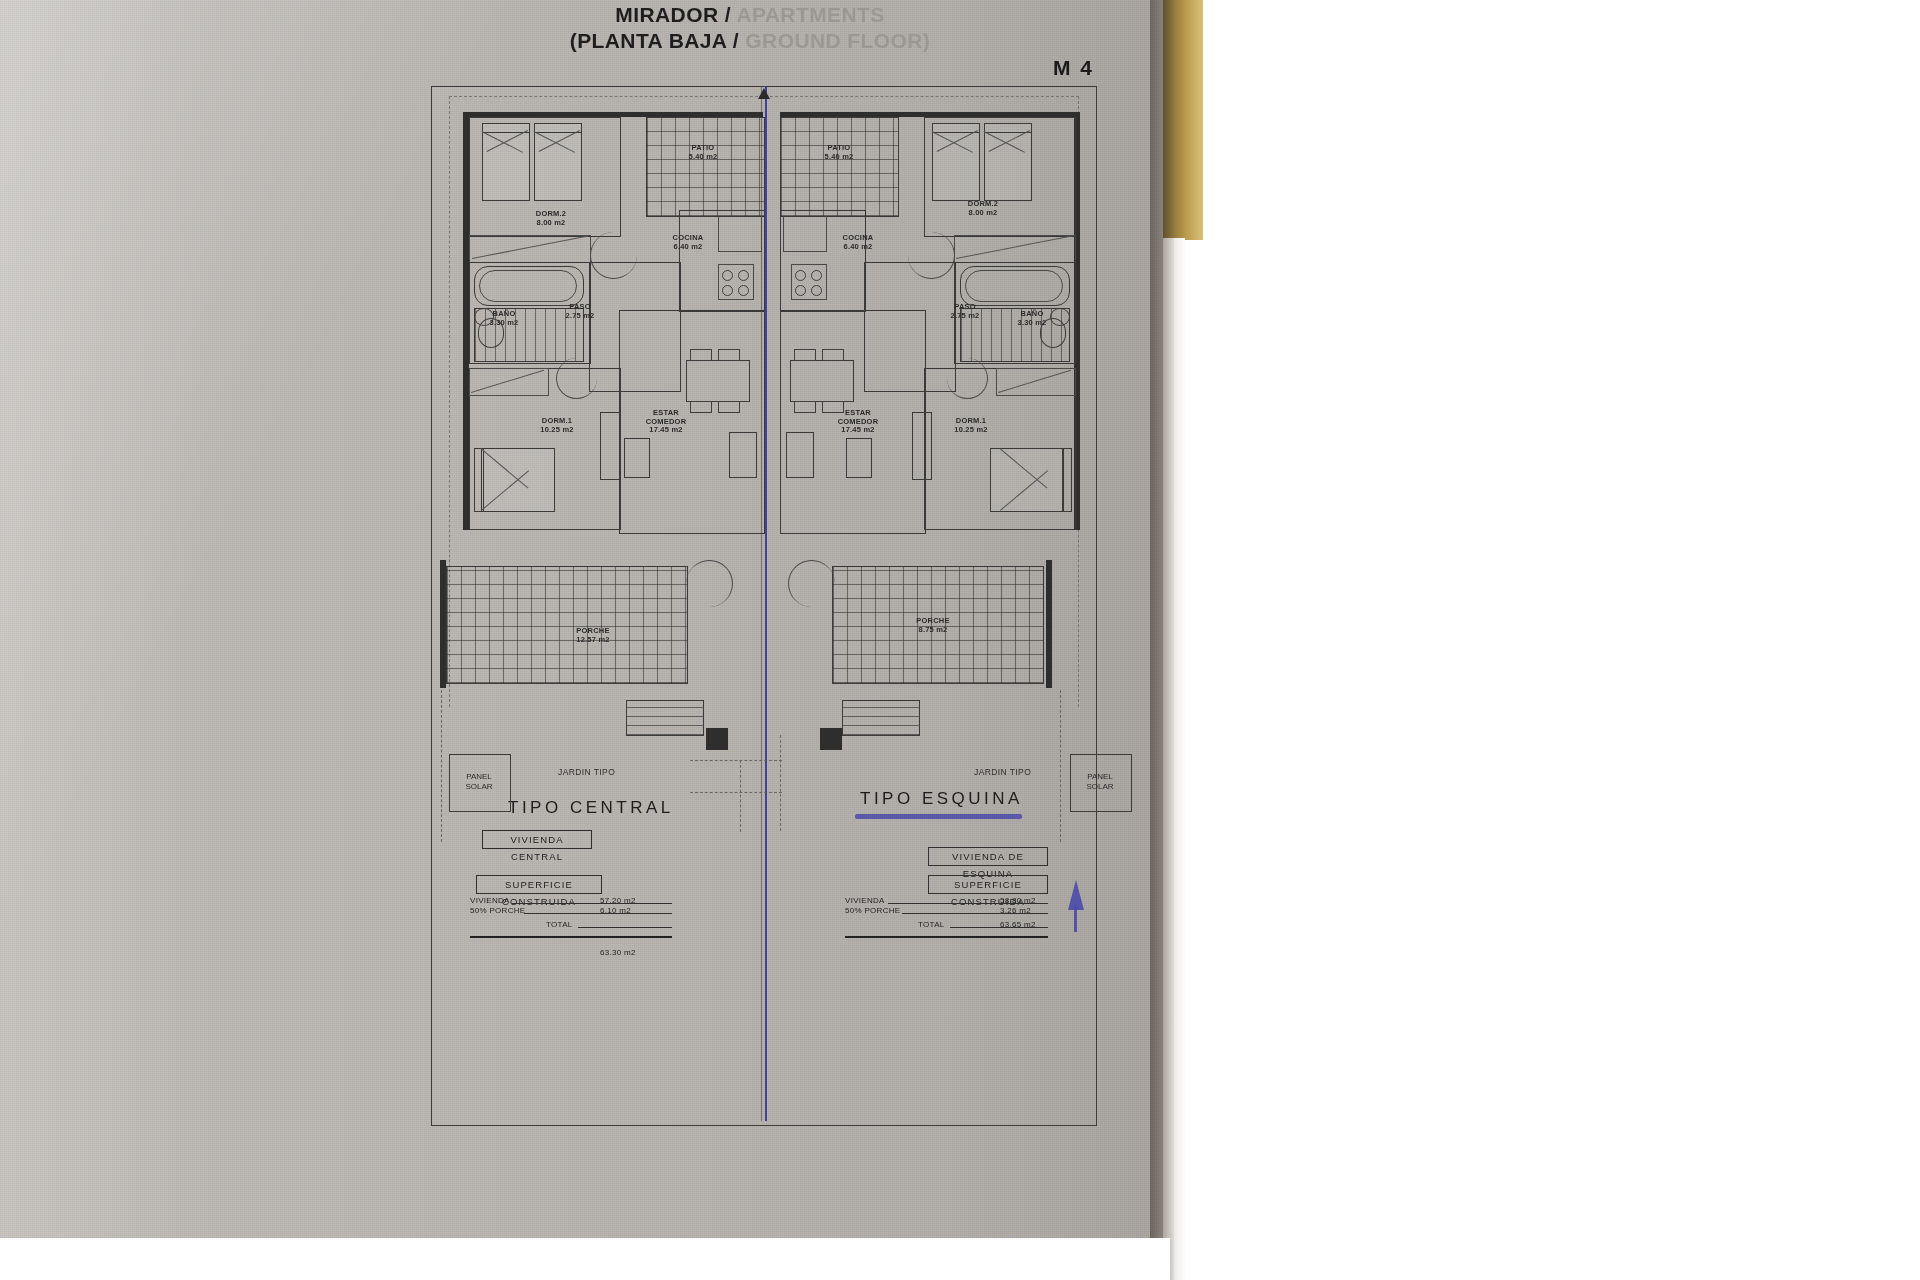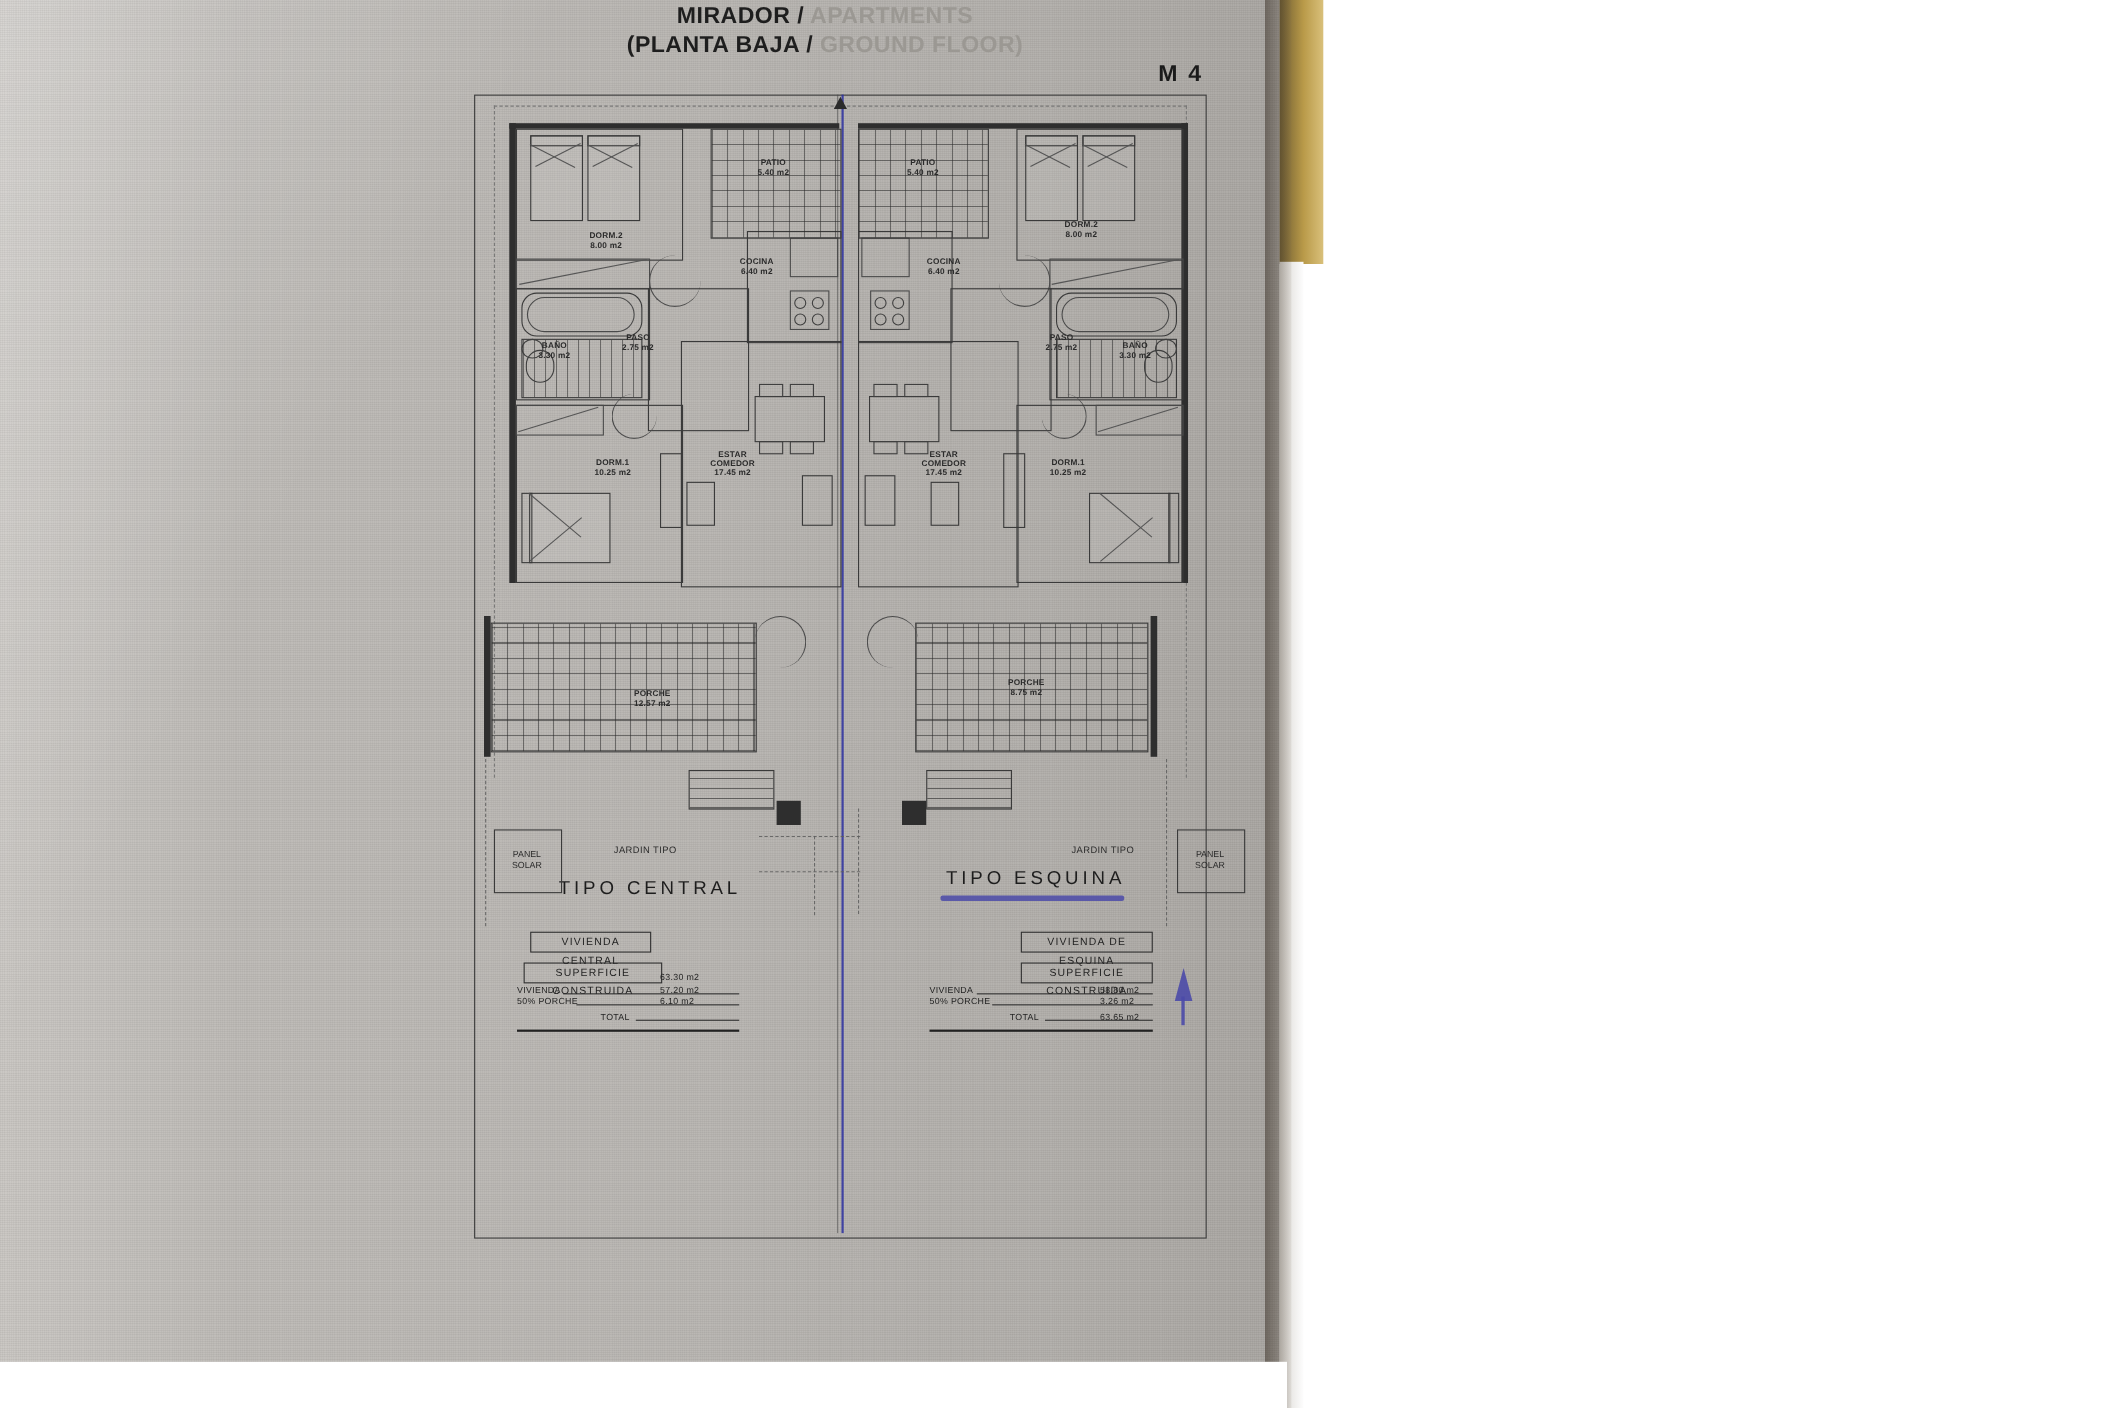--- a/index.html
+++ b/index.html
@@ -240,28 +240,28 @@
   <div class="jardin" style="left:558px;top:767px;">JARDIN TIPO</div>
   <div class="typename" style="left:508px;top:798px;">TIPO CENTRAL</div>
 
   <div class="panel" style="left:449px;top:754px;width:60px;height:56px;"></div>
   <div class="panel-txt" style="left:452px;top:772px;">
     <span>PANEL</span><br>
     <span>SOLAR</span>
   </div>
   <div class="dashv" style="left:441px;top:690px;height:152px;"></div>
 
-  <div class="boxlbl" style="left:482px;top:847px;width:108px;">VIVIENDA CENTRAL</div>
+  <div class="boxlbl" style="left:482px;top:830px;width:108px;">VIVIENDA CENTRAL</div>
   <div class="boxlbl" style="left:476px;top:875px;width:124px;">SUPERFICIE CONSTRUIDA</div>
   <div class="spec" style="left:470px;top:896px;">VIVIENDA</div>
   <div class="spec" style="left:470px;top:906px;">50% PORCHE</div>
   <div class="spec" style="left:546px;top:920px;">TOTAL</div>
   <div class="spec" style="left:600px;top:896px;">57.20 m2</div>
   <div class="spec" style="left:600px;top:906px;">6.10 m2</div>
-  <div class="spec" style="left:600px;top:884px;">63.30 m2</div>
+  <div class="spec" style="left:600px;top:948px;">63.30 m2</div>
   <div class="rule" style="left:512px;top:903px;width:160px;"></div>
   <div class="rule" style="left:524px;top:913px;width:148px;"></div>
   <div class="rule" style="left:578px;top:927px;width:94px;"></div>
   <div class="rule-thick" style="left:470px;top:936px;width:202px;"></div>
 
   <div class="w" style="left:1074px;top:112px;width:6px;height:418px;"></div>
   <div class="w" style="left:780px;top:112px;width:300px;height:5px;"></div>
   <div class="w" style="left:1046px;top:560px;width:6px;height:128px;"></div>
 
   <div class="rm" style="left:924px;top:117px;width:150px;height:118px;"></div>

